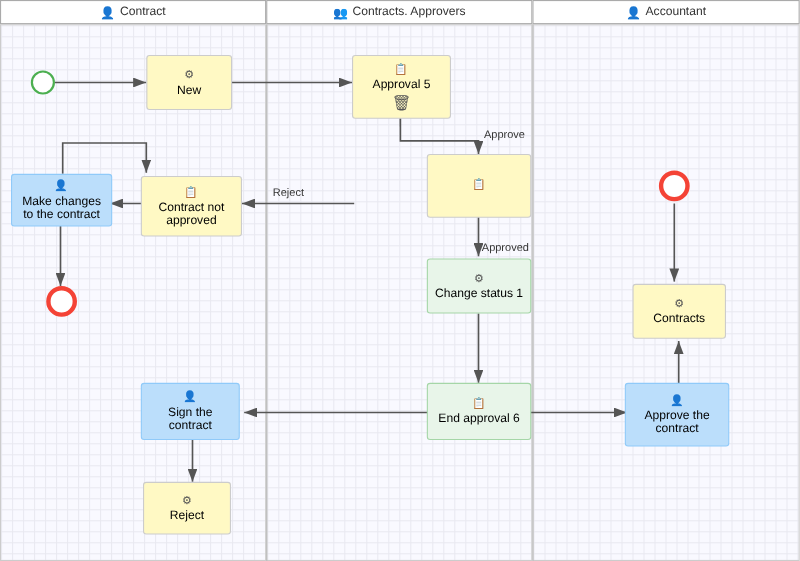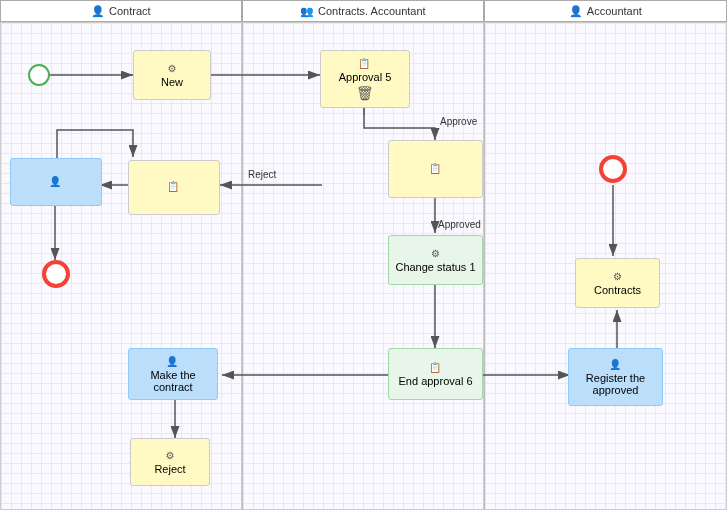--- a/index.html
+++ b/index.html
@@ -138,21 +138,21 @@
   <div class="swimlane-body" style="left:0; width:242px;"></div>
   <div class="swimlane-body" style="left:242px; width:242px;"></div>
   <div class="swimlane-body" style="left:484px; width:243px;"></div>
 
   <div class="swimlane-header" style="left:0; width:242px;">
     <span style="margin-right:4px;">👤</span>
     <span>Contract</span>
   </div>
   <div class="swimlane-header" style="left:242px; width:242px;">
     <span style="margin-right:4px;">👥</span>
-    <span>Contracts. Accountant</span>
+    <span>Contracts. Approvers</span>
   </div>
   <div class="swimlane-header" style="left:484px; width:243px;">
     <span style="margin-right:4px;">👤</span>
     <span>Accountant</span>
   </div>
 
   <svg class="arrows-svg">
     <defs>
       <marker id="arrowhead" markerWidth="8" markerHeight="6" refX="8" refY="3" orient="auto">
         <polygon points="0 0, 8 3, 0 6" fill="#555"></polygon>
@@ -206,54 +206,56 @@
     <span>Approval 5</span>
     <span style="font-size:14px; color:#555; margin-top:2px;">🗑</span>
   </div>
 
   <div class="node node-yellow" style="left:388px; top:140px; width:95px; height:58px;">
     <span class="node-icon">📋</span>
   </div>
 
   <div class="node node-yellow" style="left:128px; top:160px; width:92px; height:55px;">
     <span class="node-icon">📋</span>
+    <span>Contract not approved</span>
   </div>
 
   <div class="node node-blue" style="left:10px; top:158px; width:92px; height:48px;">
     <span class="node-icon">👤</span>
+    <span>Make changes to the contract</span>
   </div>
 
   <div class="node node-green" style="left:388px; top:235px; width:95px; height:50px;">
     <span class="node-icon">⚙</span>
     <span>Change status 1</span>
   </div>
 
   <div class="node node-green" style="left:388px; top:348px; width:95px; height:52px;">
     <span class="node-icon">📋</span>
     <span>End approval 6</span>
   </div>
 
   <div class="node node-blue" style="left:128px; top:348px; width:90px; height:52px;">
     <span class="node-icon">👤</span>
-    <span>Make the contract</span>
+    <span>Sign the contract</span>
   </div>
 
   <div class="node node-yellow" style="left:130px; top:438px; width:80px; height:48px;">
     <span class="node-icon">⚙</span>
     <span>Reject</span>
   </div>
 
   <div class="node node-yellow" style="left:575px; top:258px; width:85px; height:50px;">
     <span class="node-icon">⚙</span>
     <span>Contracts</span>
   </div>
 
   <div class="node node-blue" style="left:568px; top:348px; width:95px; height:58px;">
     <span class="node-icon">👤</span>
-    <span>Register the approved</span>
+    <span>Approve the contract</span>
   </div>
 
   <div class="circle-node circle-end" style="left:42px; top:260px;"></div>
 
   <div class="circle-node circle-end" style="left:599px; top:155px;"></div>
 
   <div style="position:absolute; top:22px; left:242px; width:1px; height:488px; background:#bbb; z-index:9;"></div>
   <div style="position:absolute; top:22px; left:484px; width:1px; height:488px; background:#bbb; z-index:9;"></div>
 
 </div>

